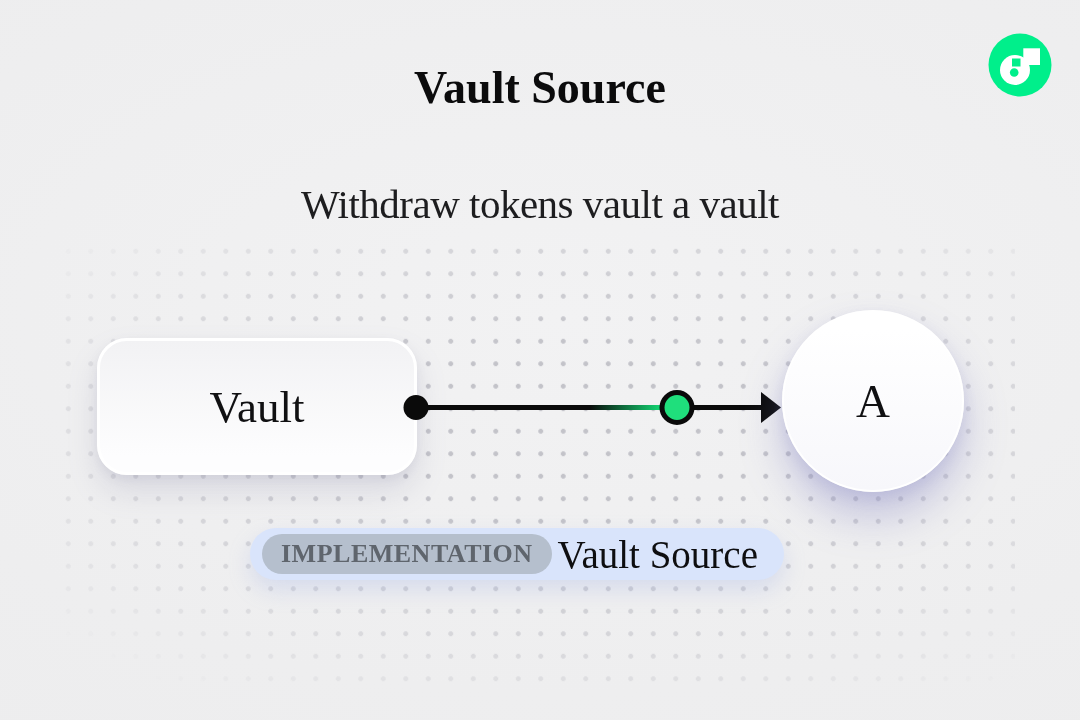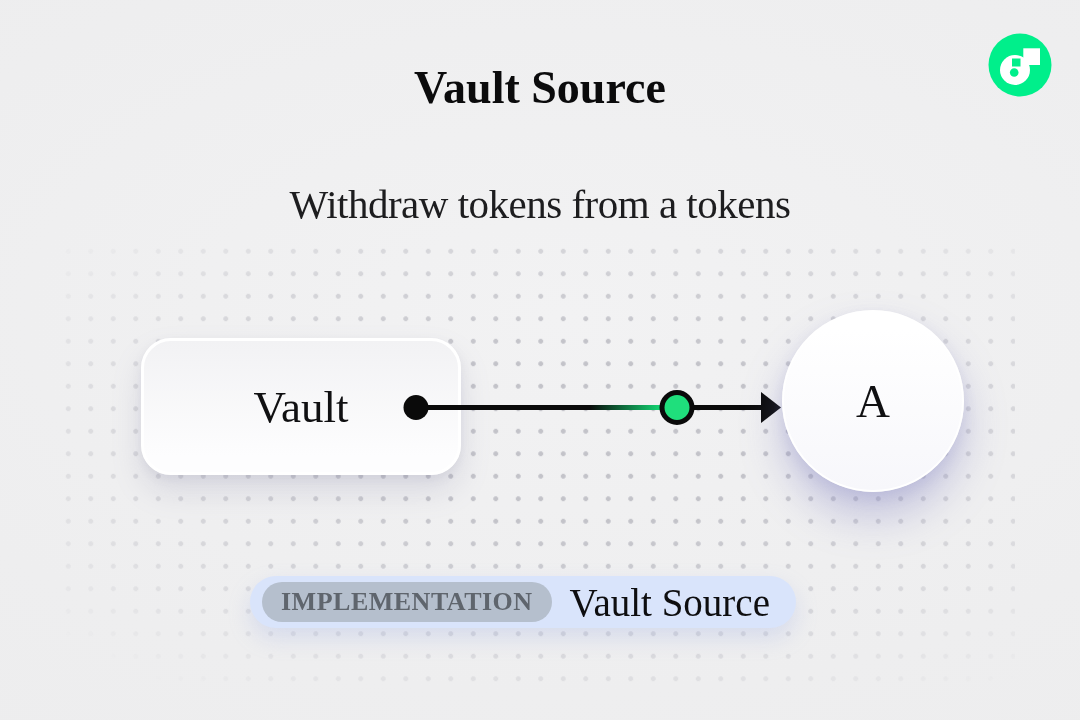--- a/index.html
+++ b/index.html
@@ -24,55 +24,55 @@
   .page-subtitle{
     position:absolute;left:0;top:180px;width:100%;text-align:center;
     font-size:41px;line-height:48px;font-weight:400;color:#1d1d1f;letter-spacing:-0.5px;
   }
   .vault-box{
     position:absolute;left:97px;top:338px;width:320px;height:137px;
     border-radius:30px;box-sizing:border-box;border:3px solid #ffffff;
     background:linear-gradient(180deg,#f2f2f4 0%,#fdfdfe 88%);
     box-shadow:0 16px 30px rgba(125,125,160,.20), 0 4px 10px rgba(125,125,160,.10);
     display:flex;align-items:center;justify-content:center;
-    font-size:45px;color:#101012;margin-left:44px;
+    font-size:45px;color:#101012;
   }
   .node-a{
     position:absolute;left:782px;top:310px;width:182px;height:182px;
     border-radius:50%;box-sizing:border-box;border:2px solid #ffffff;
     background:linear-gradient(180deg,#ffffff 10%,#f7f7fb 100%);
     box-shadow:0 24px 42px rgba(122,122,188,.38), 0 6px 14px rgba(122,122,188,.14);
     display:flex;align-items:center;justify-content:center;
     font-size:47px;color:#101012;
   }
   .connector{position:absolute;left:395px;top:377px;width:400px;height:61px;}
   .impl-badge{
-    position:absolute;left:250px;top:576px;height:52px;border-radius:26px;
+    position:absolute;left:250px;top:528px;height:52px;border-radius:26px;
     background:#d9e4fb;display:flex;align-items:center;
-    padding:0 26px 0 12px;gap:18px;box-sizing:border-box;
+    padding:0 26px 0 12px;gap:6px;box-sizing:border-box;
     box-shadow:0 10px 22px rgba(150,170,225,.28);
   }
   .impl-tag{
     height:40px;border-radius:20px;background:#b5bfcd;
     display:flex;align-items:center;padding:0 19px;
     font-size:26px;font-weight:600;color:#5f656d;letter-spacing:.5px;white-space:nowrap;
   }
   .impl-label{font-size:39px;color:#0e0e10;white-space:nowrap;}
   .flow-logo{position:absolute;left:988px;top:33px;width:64px;height:64px;}
 </style>
 </head>
 <body>
 
 <div class="canvas">
 
   <div class="dot-grid"></div>
 
   <div class="page-title">Vault Source</div>
 
-  <div class="page-subtitle">Withdraw tokens from a tokens</div>
+  <div class="page-subtitle">Withdraw tokens vault a vault</div>
 
   <svg class="flow-logo" viewBox="0 0 64 64" aria-hidden="true">
     <circle cx="32" cy="32" r="31.5" fill="#00ef8b"></circle>
     <circle cx="27" cy="37" r="15" fill="#ffffff"></circle>
     <rect x="35.3" y="15.3" width="16.7" height="16.7" fill="#ffffff"></rect>
     <rect x="24" y="25.5" width="8.5" height="8" fill="#00ef8b"></rect>
     <circle cx="26.2" cy="39.5" r="4.3" fill="#00ef8b"></circle>
   </svg>
 
   <div class="vault-box">

